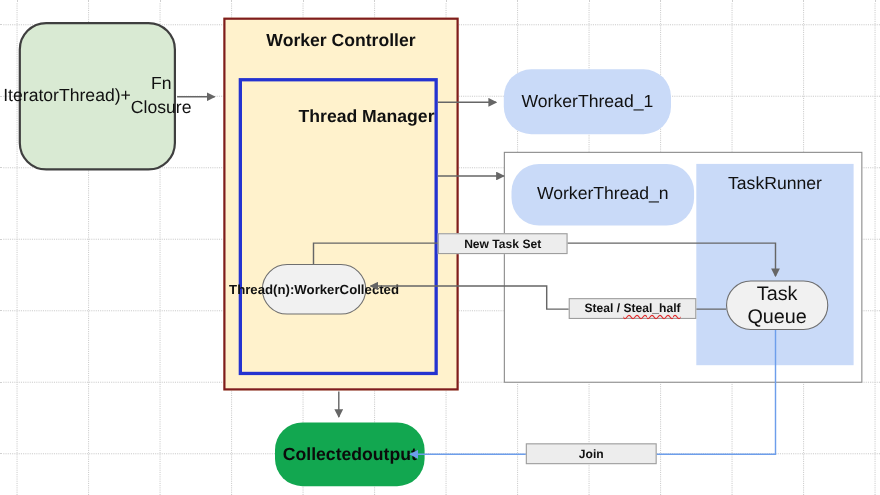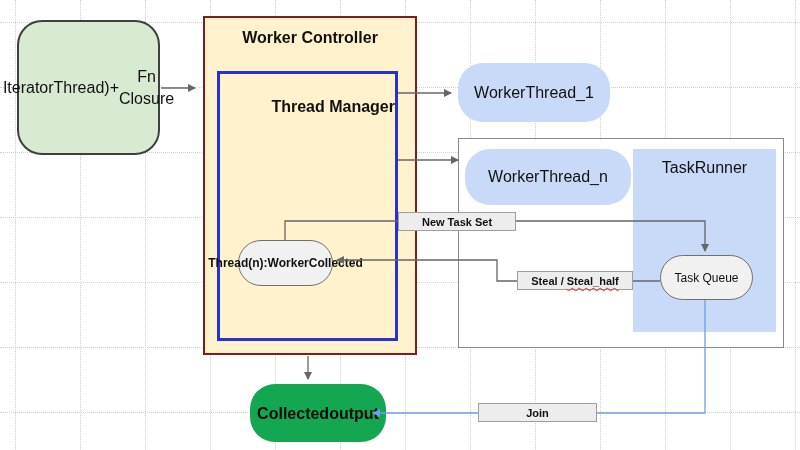--- a/index.html
+++ b/index.html
@@ -35,21 +35,21 @@
     font-weight:bold;font-size:12px;line-height:15px;
   }
   .bluebox{background:var(--thread-fill,#c9daf8);font-size:16px;}
   .wt1{left:458px;top:63px;width:152px;height:59px;}
   .group{left:458px;top:138px;width:326px;height:210px;border:1px solid #8a8a8a;background:#fff;}
   .wtn{left:465px;top:149px;width:166px;height:56px;}
   .taskrunner{left:633px;top:149px;width:143px;height:183px;text-align:center;}
   .taskrunner .box-title{margin-top:10px;font-size:16px;}
   .taskqueue{
     left:660px;top:255px;width:93px;height:45px;
-    background:var(--node-fill,#f1f1f1);border:1px solid #6f6f6f;font-size:12px;
+    background:var(--node-fill,#f1f1f1);border:1px solid #6f6f6f;font-size:18px;
   }
   .output{
     left:250px;top:384px;width:136px;height:58px;
     background:var(--output-fill,#12a750);font-weight:bold;font-size:16px;line-height:19px;color:#062;
     color:#0b0b0b;
   }
 
   .connectors{position:absolute;left:0;top:0;z-index:3;pointer-events:none;}
   .edge{fill:none;stroke:var(--connector,#666666);stroke-width:1.3;}
   .edge-blue{fill:none;stroke:var(--join-connector,#6d9eeb);stroke-width:1.3;}

